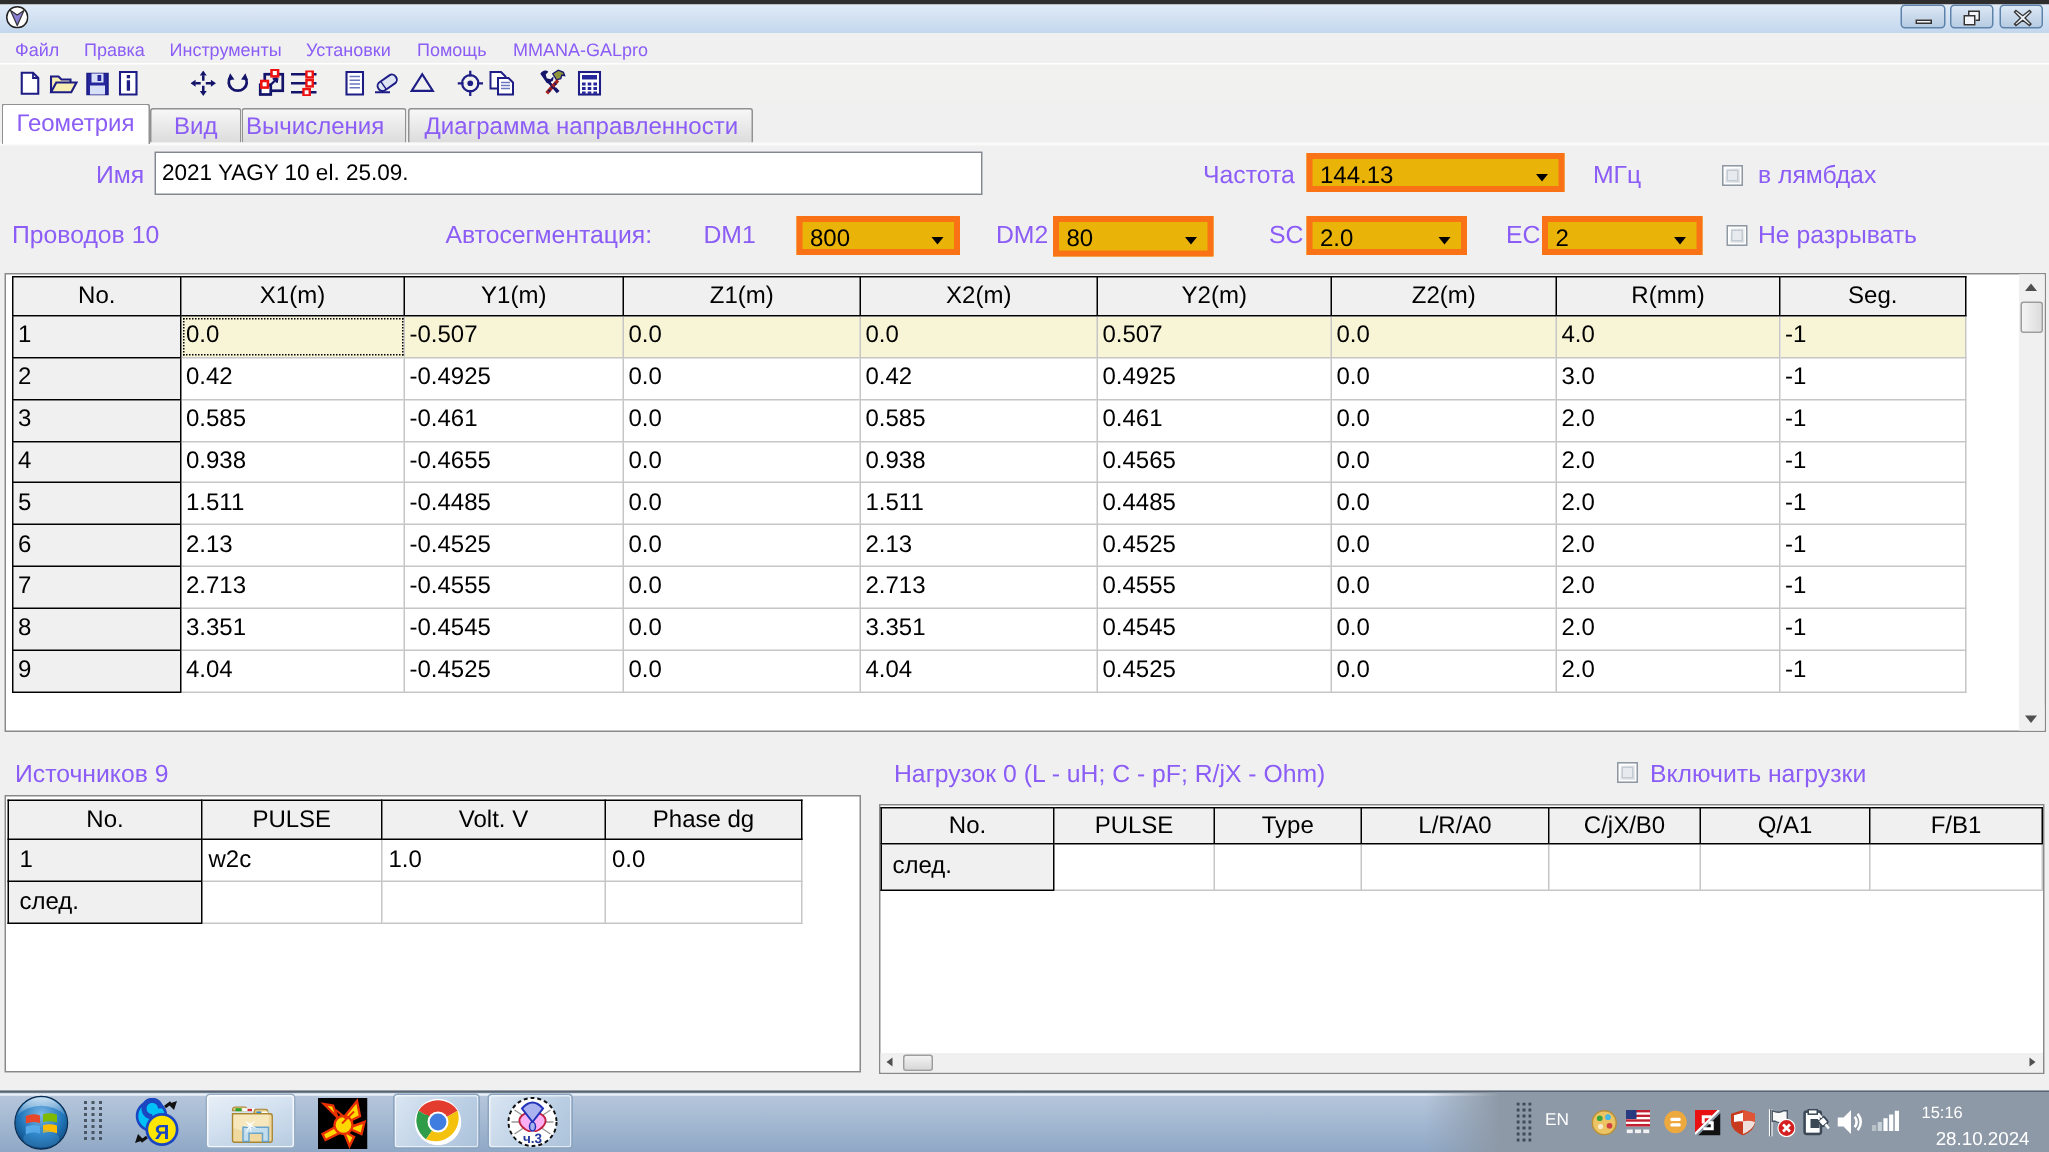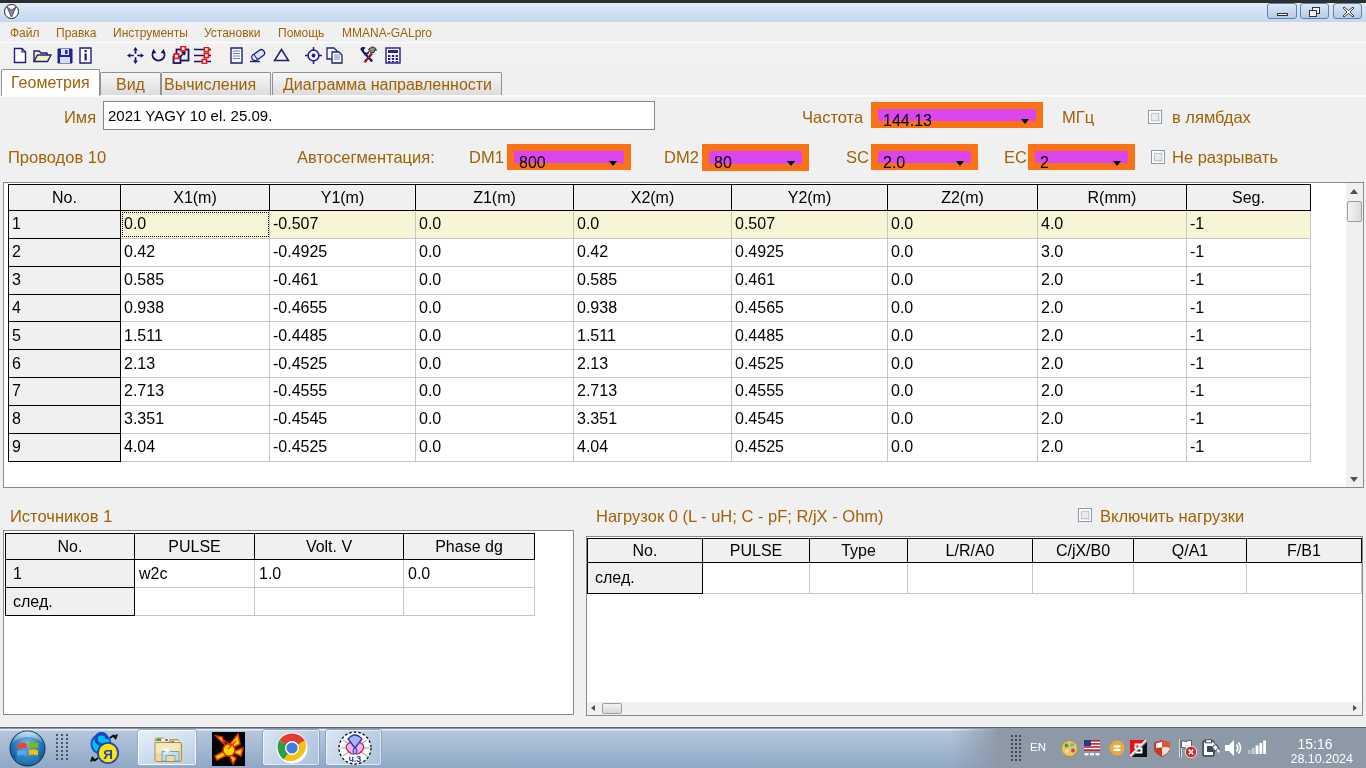--- a/index.html
+++ b/index.html
@@ -1,18 +1,18 @@
 <!DOCTYPE html>
 <html><head><meta charset="utf-8"><style>
 *{margin:0;padding:0;box-sizing:border-box}
 html,body{width:1366px;height:768px;overflow:hidden;font-family:"Liberation Sans",sans-serif}
 body{position:relative;background:#f0f0f0}
 .abs{position:absolute}
-.lbl{position:absolute;font-size:16.5px;color:#a16207;white-space:nowrap}
-.combo{position:absolute;background:#d946ef;border:7px solid #f97316}
+.lbl{position:absolute;font-size:16.5px;color:#8b5cf6;white-space:nowrap}
+.combo{position:absolute;background:#eab308;border:4px solid #f97316}
 .combo span{position:absolute;left:5px;top:3px;font-size:16px}
 .combo i{position:absolute;right:7px;top:10px;width:0;height:0;border-left:4px solid transparent;border-right:4px solid transparent;border-top:5px solid #000}
 .cb{position:absolute;width:14px;height:14px;border:1px solid #8e99a4;background:linear-gradient(135deg,#fefefe,#d9dfe4);box-shadow:inset 0 0 0 1px #fff}
 .cb::after{content:"";position:absolute;left:2px;top:2px;right:2px;bottom:2px;background:#e7ebef;border:1px solid #c3cad1}
 table{border-collapse:collapse;table-layout:fixed}
 td{overflow:hidden;white-space:nowrap}
 #maintab td{height:27.85px;padding:0 0 0 3px;border:1px solid #c6c6c6}
 #maintab tr.hd td{height:26px;background:#f0f0f0;border:1px solid #000;text-align:center;padding:0}
 #maintab td:first-child{background:#f0f0f0;border:1px solid #000;border-top:none}
 #maintab tr.r1 td{background:#f8f5d7}
@@ -180,21 +180,21 @@
     <span>144.13</span>
     <i></i>
   </div>
 <span class="lbl" style="left:1062px;top:108px">МГц</span>
 <div class="cb" style="left:1148px;top:110px"></div>
 <span class="lbl" style="left:1172px;top:108px">в лямбдах</span>
 
 <span class="lbl" style="left:8px;top:148px">Проводов 10</span>
 <span class="lbl" style="left:297px;top:148px">Автосегментация:</span>
 <span class="lbl" style="left:469px;top:148px">DM1</span>
-<div class="combo" style="left:507px;top:144px;width:124px;height:26px">
+<div class="combo" style="left:531px;top:144px;width:109px;height:26px">
     <span>800</span>
     <i></i>
   </div>
 <span class="lbl" style="left:664px;top:148px">DM2</span>
 <div class="combo" style="left:702px;top:144px;width:107px;height:27px">
     <span>80</span>
     <i></i>
   </div>
 <span class="lbl" style="left:846px;top:148px">SC</span>
 <div class="combo" style="left:871px;top:144px;width:107px;height:26px">
@@ -340,21 +340,21 @@
   <div class="sbtn" style="top:0">
         <i style="border-bottom:5px solid #505050;border-left:4px solid transparent;border-right:4px solid transparent;margin-top:6px"></i>
       </div>
   <div class="abs" style="left:1px;top:18px;width:15px;height:21px;background:linear-gradient(90deg,#f4f4f4,#dcdcdc);border:1px solid #9d9d9d;border-radius:2px"></div>
   <div class="sbtn" style="top:287px">
         <i style="border-top:5px solid #505050;border-left:4px solid transparent;border-right:4px solid transparent;margin-top:7px"></i>
       </div>
 </div>
 </div>
 
-<span class="lbl" style="left:10px;top:507px">Источников 1</span>
+<span class="lbl" style="left:10px;top:507px">Источников 9</span>
 <span class="lbl" style="left:596px;top:507px">Нагрузок 0 (L - uH; C - pF; R/jX - Ohm)</span>
 <div class="cb" style="left:1078px;top:508px"></div>
 <span class="lbl" style="left:1100px;top:507px">Включить нагрузки</span>
 
 <div id="srcpanel" class="abs" style="left:3px;top:530px;width:571px;height:185px;background:#fff;border:1px solid #898989">
 <table class="btab abs" style="left:1px;top:2px;width:529px">
 <colgroup>
         <col style="width:129px">
         <col style="width:120px">
         <col style="width:149px">
@@ -633,15 +633,15 @@
     </svg>
   <svg class="abs" style="left:1248px;top:13px" width="18" height="15" viewBox="0 0 18 15">
       <rect x="0" y="10" width="2.8" height="4" fill="#b8c0c8"></rect>
       <rect x="3.8" y="8" width="2.8" height="6" fill="#c8d0d8"></rect>
       <g fill="#fff">
         <rect x="7.6" y="5.5" width="2.8" height="8.5"></rect>
         <rect x="11.4" y="3" width="2.8" height="11"></rect>
         <rect x="15.2" y="0.5" width="2.8" height="13.5"></rect>
       </g>
     </svg>
-  <div class="abs" style="left:1281px;top:9px;width:68px;text-align:center;font-size:14px;color:#fff">15:16</div>
+  <div class="abs" style="left:1281px;top:9px;width:68px;text-align:left;font-size:11px;color:#fff">15:16</div>
   <div class="abs" style="left:1281px;top:25px;width:72px;text-align:right;font-size:12.5px;color:#fff">28.10.2024</div>
 </div>
 
 </body></html>

